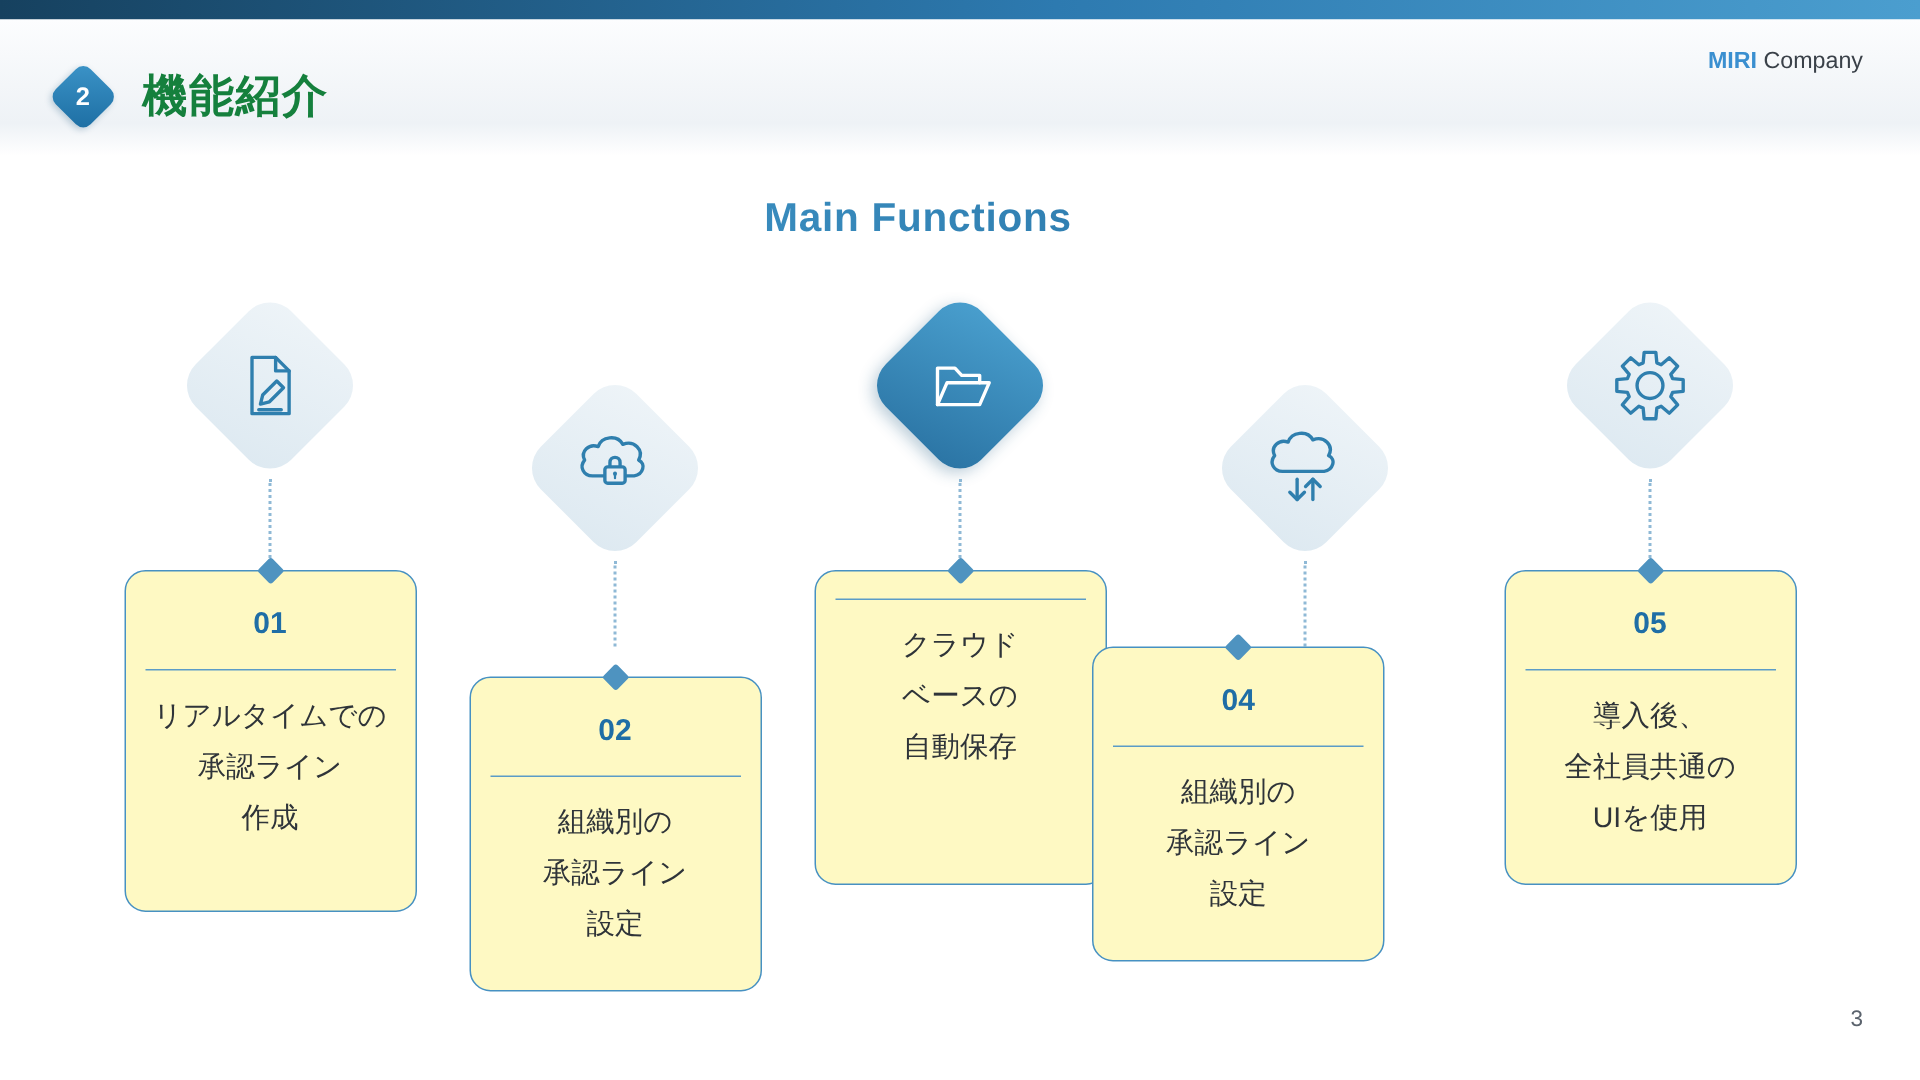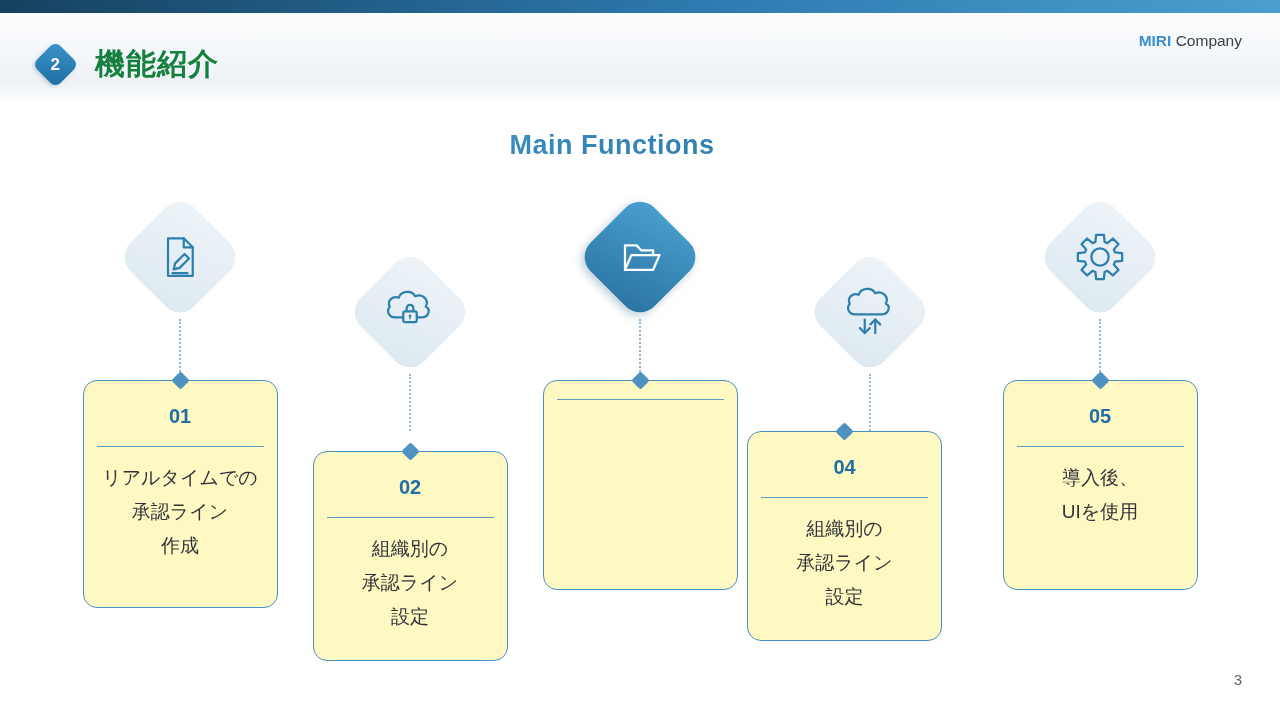--- a/index.html
+++ b/index.html
@@ -143,40 +143,45 @@
     <path d="M20 57 V24.5 H35.5 L41.5 31 H57.5 V37.5"></path>
     <path d="M20 57 L28.5 37.5 H66 L57.5 57 Z"></path>
               </g>
             </svg>
           </span>
         </div>
         <div class="connector" style="left: 639px; top: 319px; height: 61px;"></div>
         <div class="card" style="left: 542.5px; top: 380px; min-height: 210px;">
           <div class="connector-diamond"></div>
           <div class="card-divider"></div>
+          <div class="card-lines">
+            <div class="card-line">クラウド</div>
+            <div class="card-line">ベースの</div>
+            <div class="card-line">自動保存</div>
+          </div>
         </div>
       </div>
       <div class="feature">
         <div class="icon-diamond" style="left: 825px; top: 267px;">
           <span class="glyph">
             <svg viewBox="0 0 80 80">
               <g fill="none" stroke="#2f7fae" stroke-width="3" stroke-linecap="round" stroke-linejoin="round">
     <g transform="translate(0,-7)">
                   <path d="M20 50 C12 50 8 42 13 36 C9 28 17 21 25 24 C28 15 42 13 47 22 C57 18 66 27 61 36 C68 39 65 49 57 50 Z"></path>
                 </g>
     <path d="M33 50 V68"></path>
                 <path d="M26.5 61.5 L33 68 L39.5 61.5"></path>
     <path d="M47 68 V50"></path>
                 <path d="M40.5 56.5 L47 50 L53.5 56.5"></path>
               </g>
             </svg>
           </span>
         </div>
         <div class="connector" style="left: 869px; top: 374px; height: 57px;"></div>
-        <div class="card" style="left: 747px; top: 431px; min-height: 210px;">
+        <div class="card" style="left: 728px; top: 431px; min-height: 210px;">
           <div class="connector-diamond"></div>
           <div class="card-number">04</div>
           <div class="card-divider"></div>
           <div class="card-lines">
             <div class="card-line">組織別の</div>
             <div class="card-line">承認ライン</div>
             <div class="card-line">設定</div>
           </div>
         </div>
       </div>
@@ -191,20 +196,21 @@
             </svg>
           </span>
         </div>
         <div class="connector" style="left: 1099px; top: 319px; height: 61px;"></div>
         <div class="card" style="left: 1002.5px; top: 380px; min-height: 210px;">
           <div class="connector-diamond"></div>
           <div class="card-number">05</div>
           <div class="card-divider"></div>
           <div class="card-lines">
             <div class="card-line">導入後、</div>
+            <div class="card-line">全社員共通の</div>
             <div class="card-line">UIを使用</div>
           </div>
         </div>
       </div>
     </div>
 
   <div class="page-number">3</div>
 </div>
 
 </body></html>

